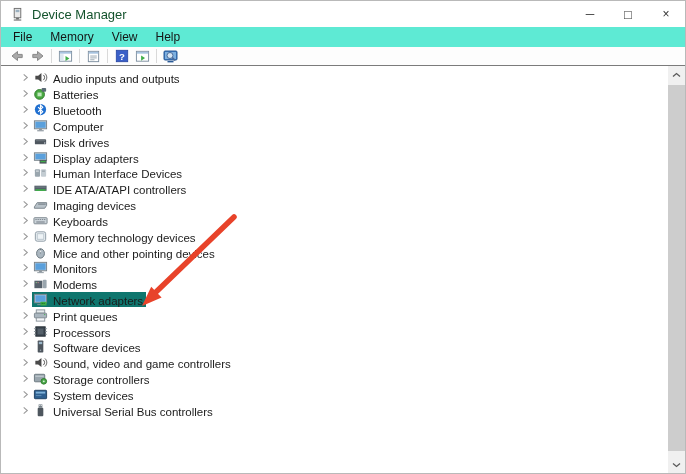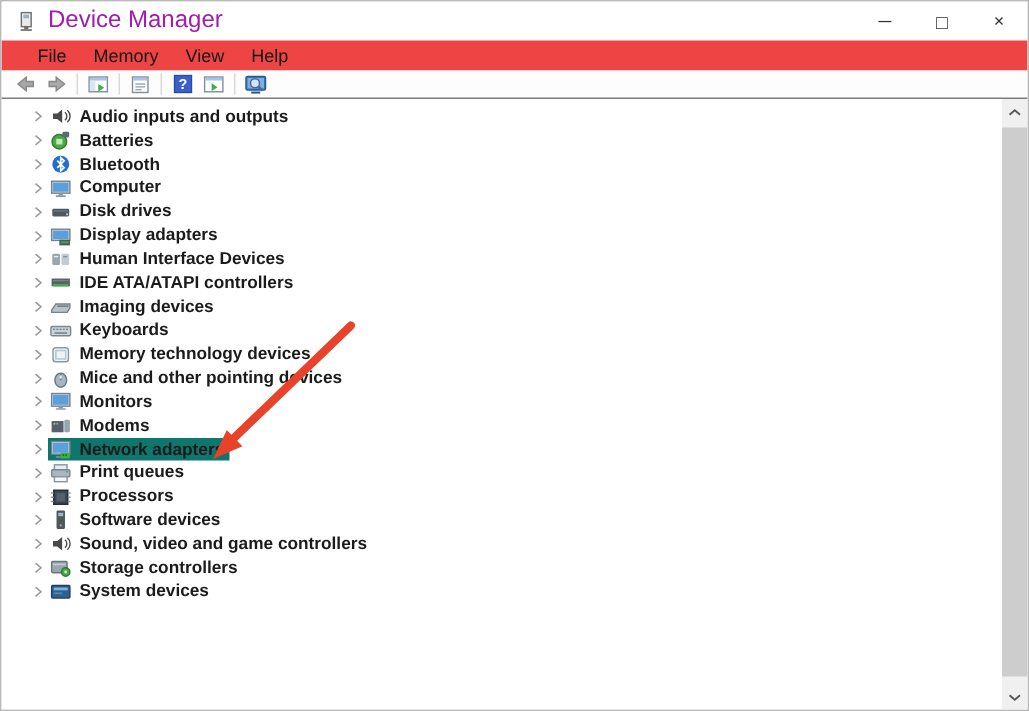--- a/index.html
+++ b/index.html
@@ -4,40 +4,40 @@
 <style>
   html,body{margin:0;padding:0;background:#fff;}
   .window{
     position:relative;width:686px;height:474px;box-sizing:border-box;
     background:#fff;border:1px solid #b9b9b9;overflow:hidden;
     font-family:"Liberation Sans",sans-serif;-webkit-font-smoothing:antialiased;
   }
   
   .titlebar{height:26px;display:flex;align-items:center;padding-left:9px;background:#fff;}
   .title-icon{width:15px;height:15px;flex:0 0 auto;}
-  .title-text{font-size:16px;color:#a21caf;margin-left:7px;}
+  .title-text{font-size:13px;color:#14532d;margin-left:7px;}
   .wctrls{margin-left:auto;display:flex;height:100%;}
   .wbtn{width:38px;height:100%;display:flex;align-items:center;justify-content:center;
         font-size:12px;color:#333;cursor:default;}
   .wbtn.max{font-size:13px;}
   
-  .menubar{height:20px;display:flex;align-items:center;padding-left:24px;background:#ef4444;}
+  .menubar{height:20px;display:flex;align-items:center;padding-left:12px;background:#5eead4;}
   .mitem{font-size:12px;color:#151515;padding:2px 8px;margin-right:2px;}
   .mitem:first-child{padding-left:0;}
   
   .toolbar{height:18px;display:flex;align-items:center;padding-left:5px;background:#fdfdfd;}
   .tbtn{width:21px;height:17px;display:flex;align-items:center;justify-content:center;}
   .tsep{width:1px;height:14px;background:#d9d9d9;margin:0 3px;}
   .toolbar-divider{height:1px;background:#7b7b7b;}
   
   .content{position:absolute;top:65px;left:0;right:0;bottom:0;background:#fff;}
   .tree{position:absolute;top:4px;left:0;right:17px;bottom:0;overflow:hidden;}
   .trow{height:15.84px;display:flex;align-items:center;padding-left:17px;white-space:nowrap;}
   .chev{width:14px;height:100%;display:flex;align-items:center;justify-content:center;flex:0 0 auto;}
-  .rbody{display:flex;align-items:center;height:15px;padding:0 3px 0 1px;border-radius:0;font-weight:bold;}
+  .rbody{display:flex;align-items:flex-end;height:15px;padding:0 3px 0 1px;border-radius:0;}
   .trow.selected .rbody{background:#0f766e;}
   .ticon{margin-right:5px;flex:0 0 auto;}
   .tlabel{font-size:11.5px;color:#1b1b1b;}
   
   .scrollbar{position:absolute;top:0;right:0;width:17px;bottom:0;background:#f0f0f0;}
   .sbtn{position:absolute;left:0;width:17px;height:17px;display:flex;align-items:center;justify-content:center;}
   .sbtn.up{top:0;} .sbtn.down{bottom:0;}
   .sthumb{position:absolute;left:0;top:19px;width:17px;height:366px;background:#cdcdcd;}
   
   .overlay{position:absolute;left:0;top:0;pointer-events:none;z-index:9;}
@@ -565,20 +565,33 @@
               <path d="M3 1.5 L7 5 L3 8.5" fill="none" stroke="#9a9a9a" stroke-width="1.2"></path>
             </svg>
     </span>
     <span class="rbody">
       <svg class="ticon" width="15" height="15" viewBox="0 0 16 16">
               <use href="#sym-system-device"></use>
             </svg>
       <span class="tlabel">System devices</span>
     </span>
   </div>
+        <div class="trow">
+    <span class="chev">
+      <svg width="9" height="9" viewBox="0 0 10 10">
+              <path d="M3 1.5 L7 5 L3 8.5" fill="none" stroke="#9a9a9a" stroke-width="1.2"></path>
+            </svg>
+    </span>
+    <span class="rbody">
+      <svg class="ticon" width="15" height="15" viewBox="0 0 16 16">
+              <use href="#sym-usb"></use>
+            </svg>
+      <span class="tlabel">Universal Serial Bus controllers</span>
+    </span>
+  </div>
       </div>
 
     <div class="scrollbar">
       <div class="sbtn up">
         <svg width="9" height="6" viewBox="0 0 9 6">
             <path d="M1 4.5 L4.5 1.5 L8 4.5" fill="none" stroke="#5a5a5a" stroke-width="1.3"></path>
           </svg>
       </div>
       <div class="sthumb"></div>
       <div class="sbtn down">

